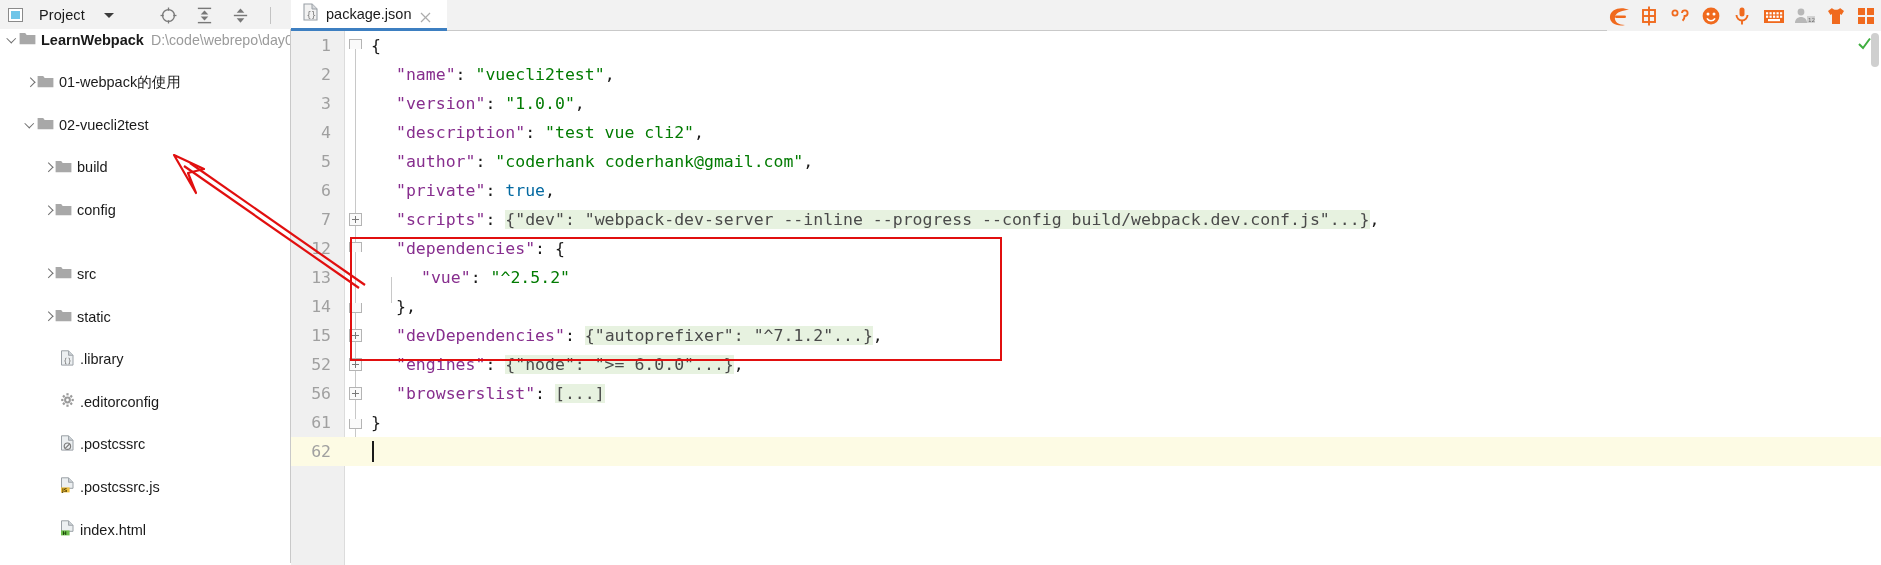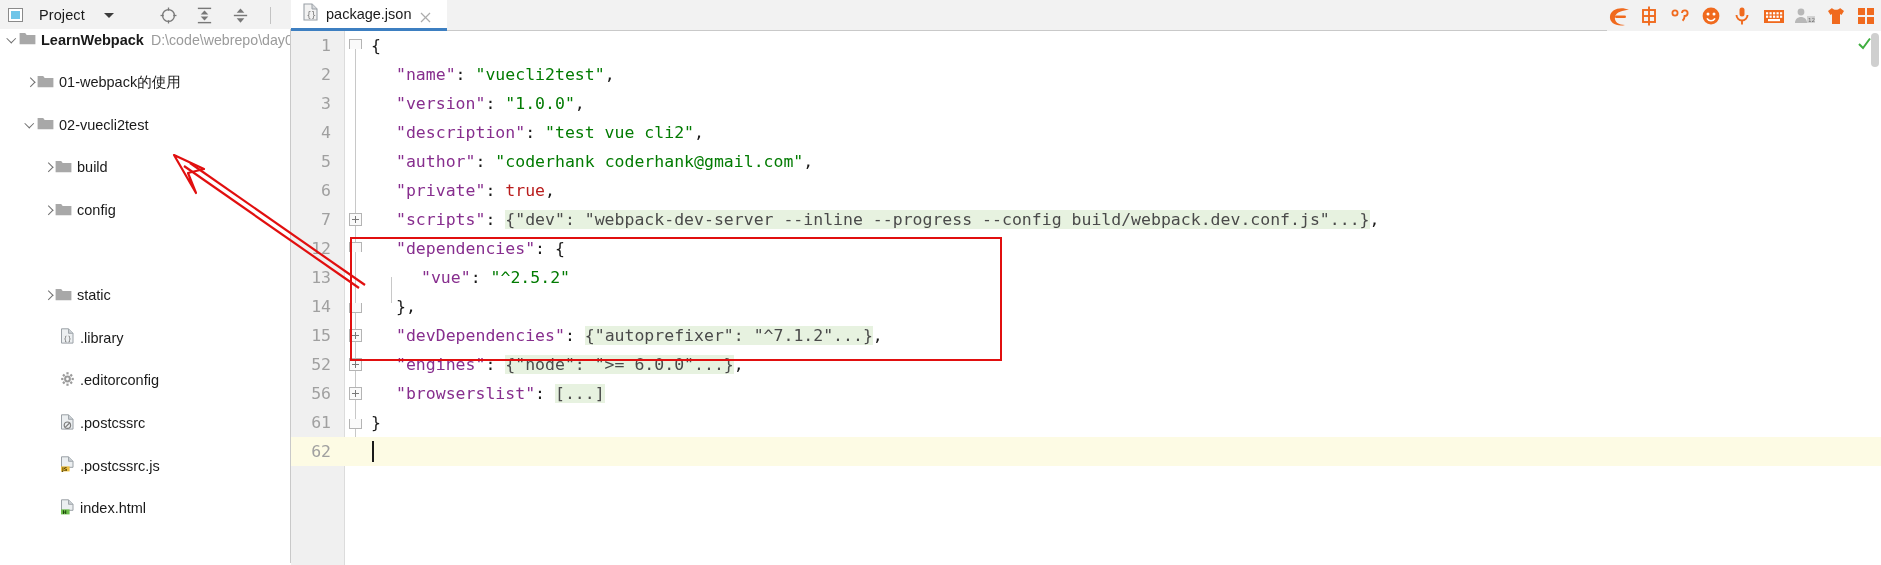--- a/index.html
+++ b/index.html
@@ -111,21 +111,21 @@
     font-size: 16.5px; color: #a0a0a0;
     font-family: "DejaVu Sans Mono", monospace;
   }
   .code {
     position: absolute; left: 80px; font-size: 16.5px;
     color: #1a1a1a; white-space: pre;
     font-family: "DejaVu Sans Mono", monospace;
   }
   .k   { color: #872e8e; }   
   .s   { color: #027b02; }   
-  .kw  { color: #b91c1c; }   
+  .kw  { color: #0369a1; }   
   .p   { color: #1a1a1a; }   
   .fold-bg { background: #e7f2e0; }
   .fold-ell { color: #4a4a4a; }
 
   
   .fm {
     position: absolute; width: 13px; height: 13px; left: 58px;
   }
   .fm.minus, .fm.plus {
     border: 1px solid #b4b4b4; background: #fafafa;
@@ -367,20 +367,27 @@
 
     <div class="row" style="top:85.2px;padding-left:42px;">
       <span class="arrow r"></span>
       <span class="ic"><svg width="17" height="14" viewBox="0 0 17 14">
             <path d="M0.6 2 h5.6 l1.5 1.9 h8.7 v9.4 h-15.8 z" fill="#a8a8a8"></path>
           </svg></span>
       <span>config</span>
     </div>
 
 
+    <div class="row" style="top:127.8px;padding-left:42px;">
+      <span class="arrow r"></span>
+      <span class="ic"><svg width="17" height="14" viewBox="0 0 17 14">
+            <path d="M0.6 2 h5.6 l1.5 1.9 h8.7 v9.4 h-15.8 z" fill="#a8a8a8"></path>
+          </svg></span>
+      <span>src</span>
+    </div>
 
     <div class="row" style="top:149.1px;padding-left:42px;">
       <span class="arrow r"></span>
       <span class="ic"><svg width="17" height="14" viewBox="0 0 17 14">
             <path d="M0.6 2 h5.6 l1.5 1.9 h8.7 v9.4 h-15.8 z" fill="#a8a8a8"></path>
           </svg></span>
       <span>static</span>
     </div>
 
     <div class="row" style="top:170.4px;padding-left:60px;">

